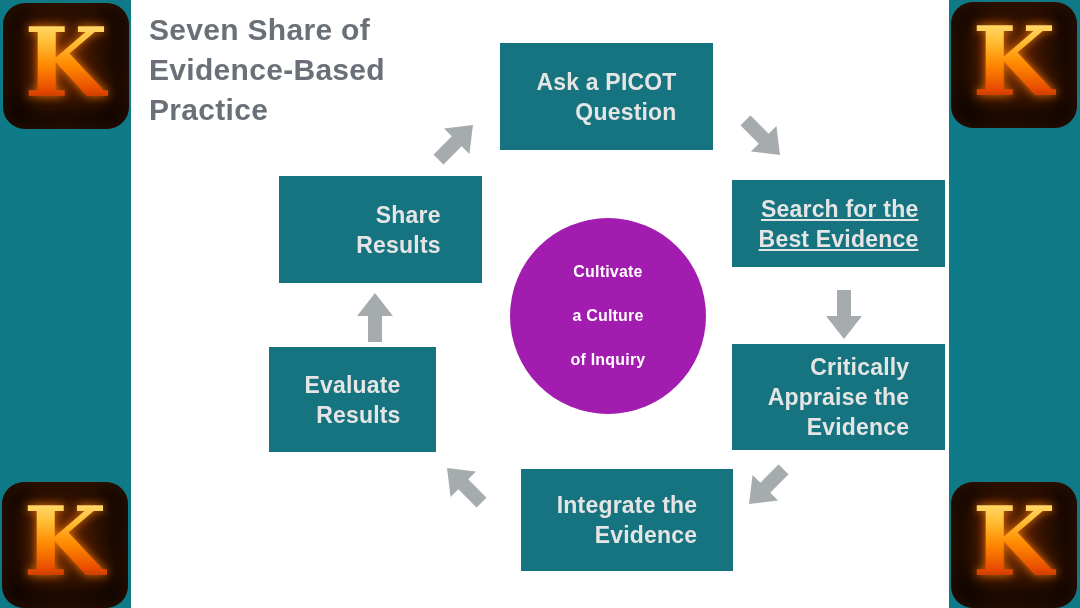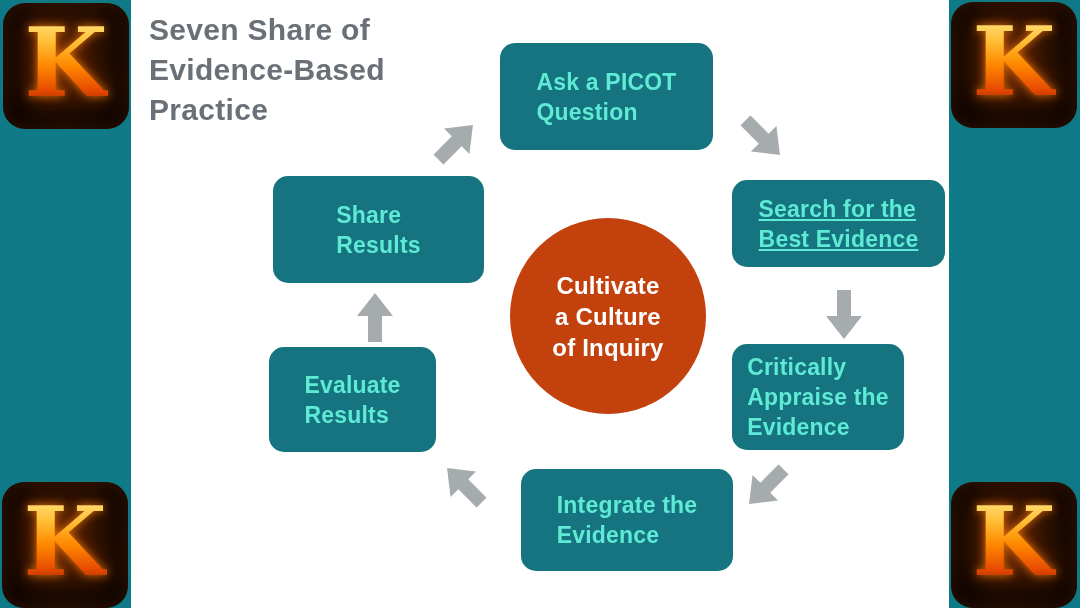--- a/index.html
+++ b/index.html
@@ -34,38 +34,37 @@
   .k-icon.bl{left:2px;top:482px;}
   .k-icon.br{left:951px;top:482px;}
 
   .title{
     position:absolute;left:149px;top:10px;
     font-size:30px;font-weight:bold;color:#6a7077;
     line-height:40px;white-space:pre-line;letter-spacing:.3px;
   }
 
   .step-box{
-    position:absolute;background:#15747f;color:#5eead4;
-    display:flex;align-items:center;justify-content:center;text-align:left;
+    position:absolute;background:#15747f;color:#e5e5e5;
+    display:flex;align-items:center;justify-content:center;text-align:right;
     font-size:23px;font-weight:bold;line-height:30px;white-space:pre-line;
     letter-spacing:.2px;
-    border-radius:15px;
   }
   .box-ask{left:500px;top:43px;width:213px;height:107px;}
   .box-search{left:732px;top:180px;width:213px;height:87px;text-decoration:underline;}
-  .box-appraise{left:732px;top:344px;width:172px;height:106px;}
+  .box-appraise{left:732px;top:344px;width:213px;height:106px;}
   .box-integrate{left:521px;top:469px;width:212px;height:102px;}
   .box-evaluate{left:269px;top:347px;width:167px;height:105px;}
-  .box-share{left:273px;top:176px;width:211px;height:107px;}
+  .box-share{left:279px;top:176px;width:167px;height:107px;padding-left:36px;}
 
   .center-circle{
     position:absolute;left:510px;top:218px;width:196px;height:196px;border-radius:50%;
-    background:#c2410c;color:#ffffff;
+    background:#a21caf;color:#ffffff;
     display:flex;align-items:center;justify-content:center;text-align:center;
-    font-size:24px;font-weight:bold;line-height:31px;white-space:pre-line;
+    font-size:16px;font-weight:bold;line-height:44px;white-space:pre-line;
     letter-spacing:.2px;
   }
 
   .arrow{position:absolute;width:50px;height:40px;}
   .arrow svg{display:block;width:50px;height:40px;}
   .arrow polygon{fill:#a6abae;}
   .arr-tl{left:431px;top:122px;transform:rotate(-45deg);}
   .arr-tr{left:738px;top:118px;transform:rotate(45deg);}
   .arr-right{left:819px;top:295px;transform:rotate(90deg);}
   .arr-br{left:741px;top:467px;transform:rotate(135deg);}

